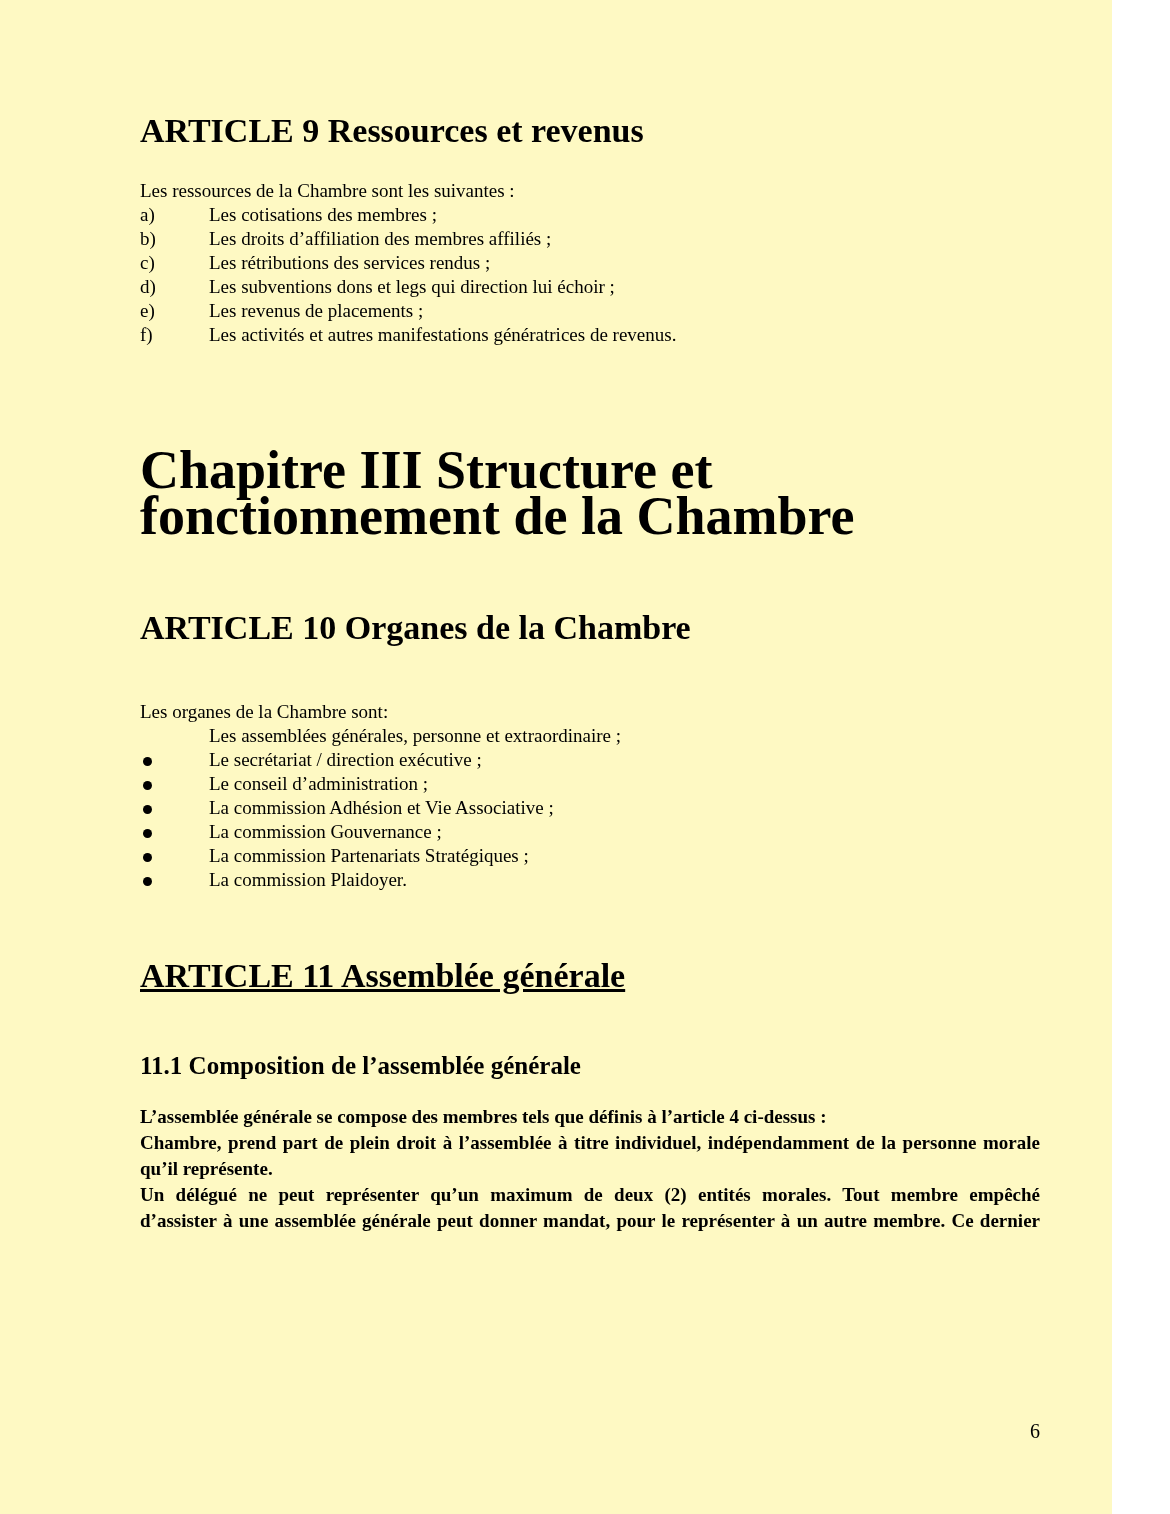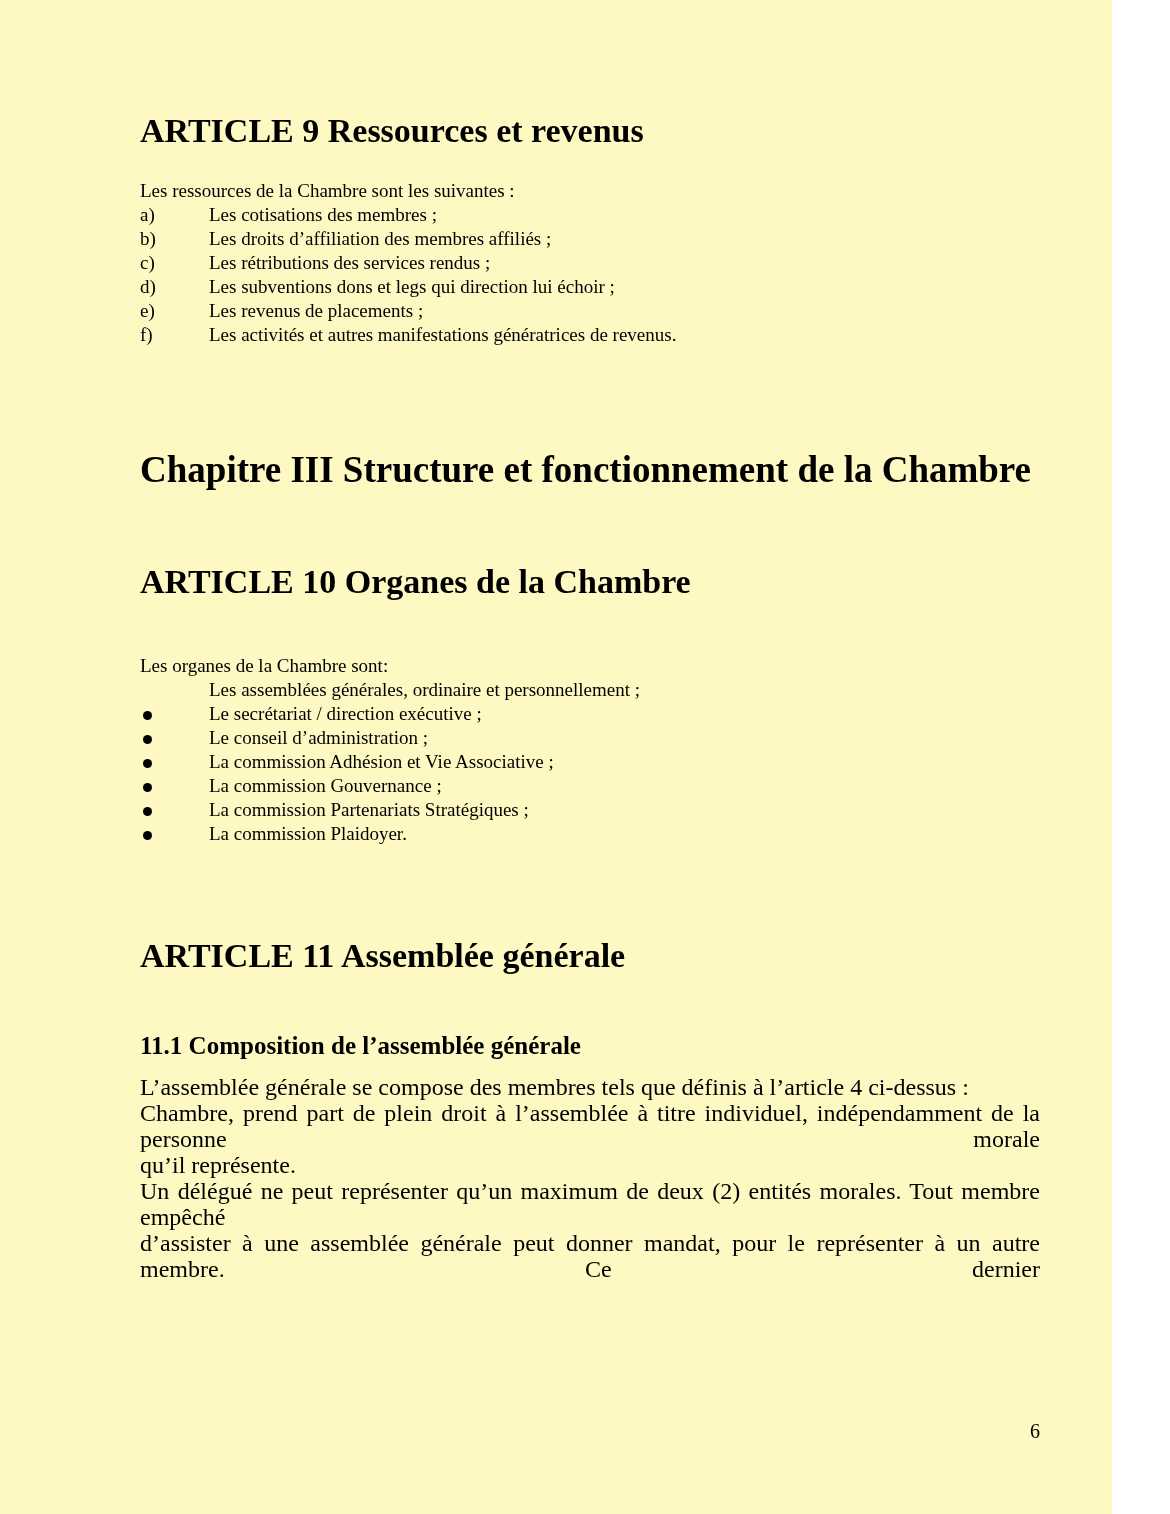--- a/index.html
+++ b/index.html
@@ -23,23 +23,23 @@
     width: 900px;
     display: flow-root;
   }
   .h-article {
     font-size: 34px;
     font-weight: bold;
     line-height: 40px;
   }
   #article9-title { margin-top: 111px; }
   #article10-title { margin-top: 69px; }
-  #article11-title { margin-top: 90px; }
+  #article11-title { margin-top: 64px; text-decoration: underline; }
   .chapter-title {
-    font-size: 37px;
+    font-size: 54px;
     font-weight: bold;
     line-height: 46px;
     margin-top: 100px;
   }
   .body-line {
     font-size: 19px;
     line-height: 24px;
   }
   #article9-intro { margin-top: 28px; }
   #article10-intro { margin-top: 52px; }
@@ -60,23 +60,24 @@
     background: #000;
     margin: 8px 0 0 3px;
   }
   .h-sub {
     font-size: 25px;
     font-weight: bold;
     line-height: 30px;
     margin-top: 55px;
   }
   .paras {
-    margin-top: 13px;
-    font-size: 24px;
+    margin-top: 23px;
+    font-size: 19px;
     line-height: 26px;
+    font-weight: bold;
   }
   .pline { text-align: left; }
   .pline.fill {
     text-align: justify;
     text-align-last: justify;
   }
   .page-number {
     position: absolute;
     top: 1418px;
     left: 140px;
@@ -125,21 +126,21 @@
 
     <div class="chapter-title" id="chapter3-title">Chapitre III Structure et fonctionnement de la Chambre</div>
 
     <div class="h-article" id="article10-title">ARTICLE 10 Organes de la Chambre</div>
 
     <div class="body-line" id="article10-intro">Les organes de la Chambre sont:</div>
 
     <div class="doc-list" id="article10-list">
         <div class="list-row">
           <span class="marker"></span>
-          <span class="item-text">Les assemblées générales, ordinaire et personnellement ;</span>
+          <span class="item-text">Les assemblées générales, personne et extraordinaire ;</span>
         </div>
         <div class="list-row">
           <span class="marker"><span class="dot"></span></span>
           <span class="item-text">Le secrétariat / direction exécutive ;</span>
         </div>
         <div class="list-row">
           <span class="marker"><span class="dot"></span></span>
           <span class="item-text">Le conseil d’administration ;</span>
         </div>
         <div class="list-row">

